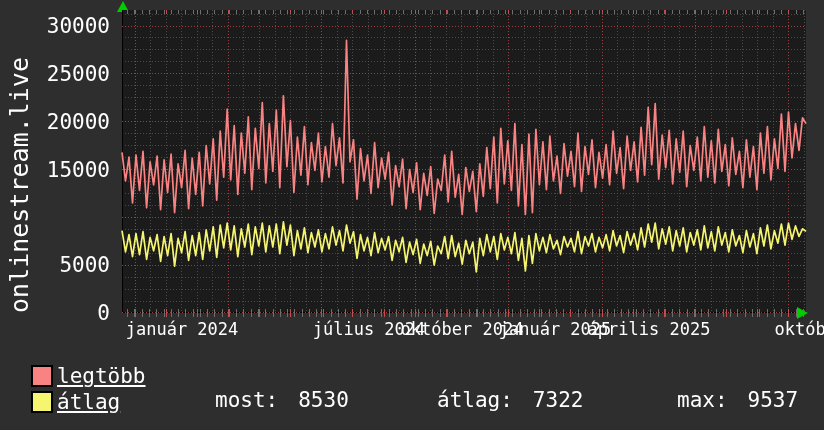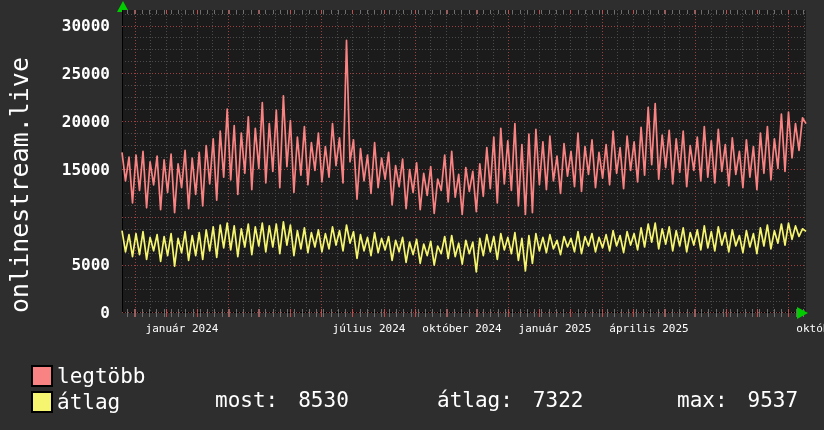--- a/index.html
+++ b/index.html
@@ -14,38 +14,38 @@
     font-size:25px;white-space:nowrap;letter-spacing:0;
   }
   .plot{
     position:absolute;left:122px;top:10px;width:684px;height:303px;
     background:#1b1b1b;
   }
   .plot svg{overflow:visible;display:block;}
   .ylabels{position:absolute;left:0;top:10px;width:110px;height:303px;}
   .ylabels span{
     position:absolute;left:0;width:110px;text-align:right;
-    font-size:16px;line-height:22px;font-weight:bold;
+    font-size:21px;line-height:22px;
   }
-  .xlabels{position:absolute;left:122px;top:319px;width:702px;height:22px;font-size:11px;}
+  .xlabels{position:absolute;left:122px;top:319px;width:702px;height:22px;font-size:17px;}
   .xlabels span{position:absolute;transform:translateX(-50%);white-space:nowrap;line-height:20px;}
   .arrow-up{
     position:absolute;left:117px;top:1px;width:0;height:0;
     border-left:6px solid transparent;border-right:6px solid transparent;
     border-bottom:11px solid #00cc00;
   }
   .arrow-right{
     position:absolute;left:797px;top:307px;width:0;height:0;
     border-top:6px solid transparent;border-bottom:6px solid transparent;
     border-left:11px solid #00cc00;
   }
   .legend{position:absolute;left:31px;top:363px;}
   .legend-row{display:flex;align-items:center;height:26px;}
   .swatch{width:18px;height:18px;border:2px solid #000;margin-right:4px;flex:none;}
-  .legend-label{font-size:21px;line-height:22px;}
+  .legend-label{font-size:21px;line-height:22px;text-decoration:underline;}
   .stat{position:absolute;top:389px;font-size:21px;line-height:22px;white-space:nowrap;}
   .stat .v{margin-left:20px;text-align:right;}
   .stat-most{left:215px;}
   .stat-avg{left:437px;}
   .stat-max{left:677px;}
 </style>
 </head>
 <body>
 
 <div class="graph">

